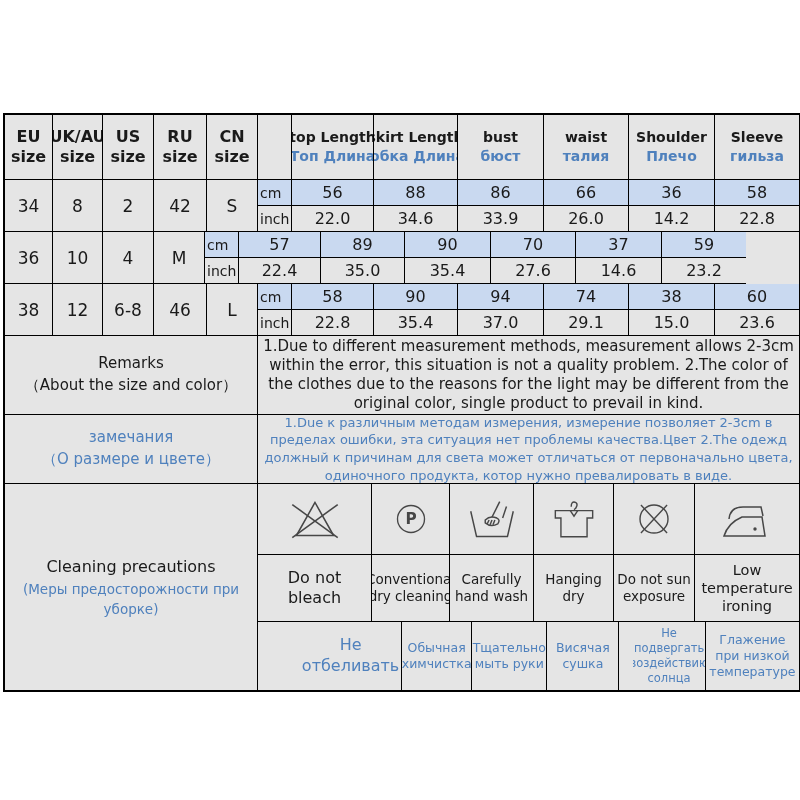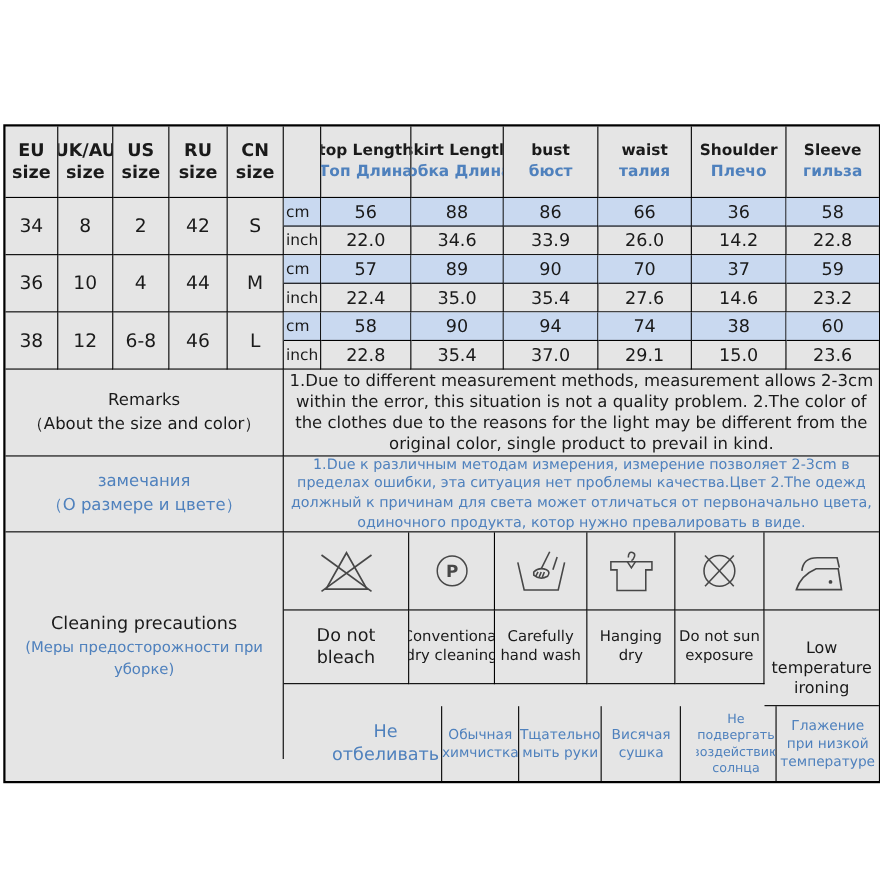--- a/index.html
+++ b/index.html
@@ -42,21 +42,21 @@
   .sizerow{display:flex;}
   .remlab1{font-size:15px;line-height:1.45;}
   .remlab2{font-size:15px;line-height:1.45;}
   .blue{color:#4f81bd;}
   .remtext{font-size:15px;line-height:1.28;padding:1px 2px;justify-content:center;}
   .rurem{font-size:13px;line-height:1.35;color:#4f81bd;padding:1px 4px;}
   .cl-lab-en{font-size:16px;line-height:1.5;}
   .cl-lab-ru{font-size:13.5px;line-height:1.5;color:#4f81bd;}
   .cen{font-size:13.5px;line-height:1.25;padding:0 1px;}
   .cen-big{font-size:16px;}
-  .cen-mid{font-size:14.5px;margin-top:20px;}
+  .cen-mid{font-size:14.5px;}
   .cru{font-size:12.5px;line-height:1.3;color:#4f81bd;padding:0 1px;}
   .cru-big{font-size:16px;margin-left:42px;}
   .cru-sm{font-size:11.5px;margin-left:14px;}
   .icon svg{display:block;}
 </style>
 </head>
 <body>
 
 <div class="chart">
 
@@ -133,21 +133,20 @@
         <div class="cell w-m4 h-sub val">14.2</div>
         <div class="cell w-m5 h-sub val lc">22.8</div>
       </div>
     </div>
   </div>
 
   <div class="sizerow">
     <div class="cell w-c0 h-size num">36</div>
     <div class="cell w-c1 h-size num">10</div>
     <div class="cell w-c2 h-size num">4</div>
-    <div class="cell w-c3 h-size num">44</div>
     <div class="cell w-c4 h-size num">M</div>
     <div class="subrows">
       <div class="row">
         <div class="cell w-unit h-sub unit band">cm</div>
         <div class="cell w-m0 h-sub val band">57</div>
         <div class="cell w-m1 h-sub val band">89</div>
         <div class="cell w-m2 h-sub val band">90</div>
         <div class="cell w-m3 h-sub val band">70</div>
         <div class="cell w-m4 h-sub val band">37</div>
         <div class="cell w-m5 h-sub val band lc">59</div>

